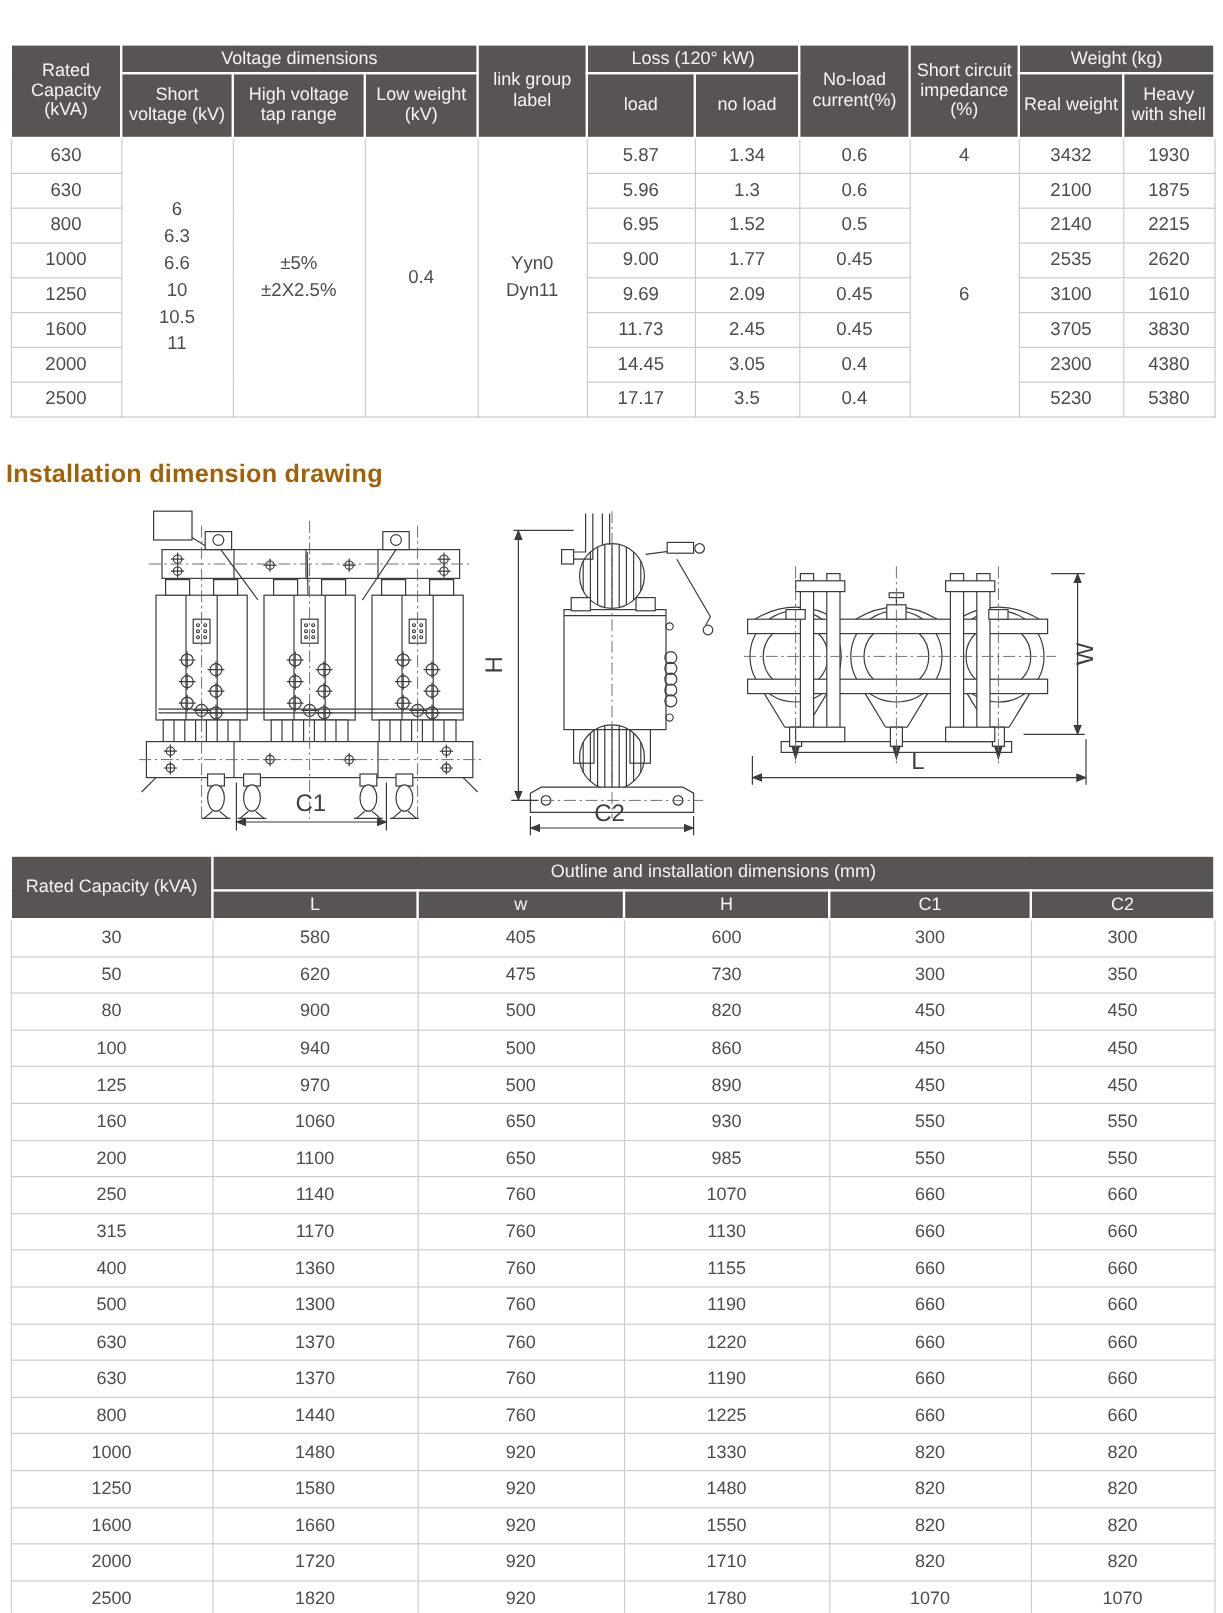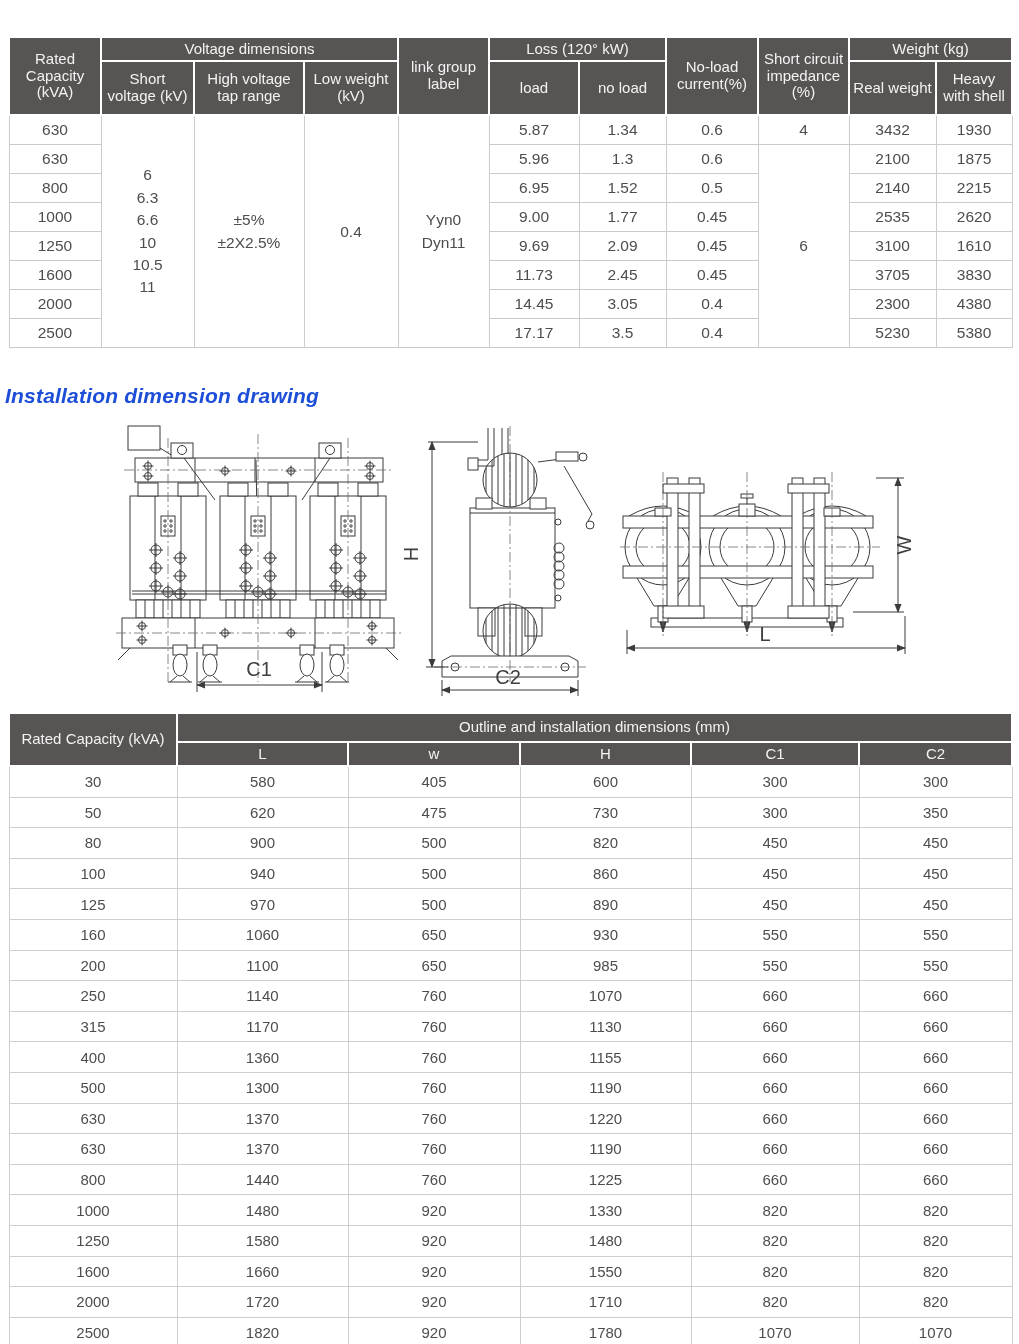--- a/index.html
+++ b/index.html
@@ -17,21 +17,21 @@
   .t1 thead tr.gr th{height:20px;}
   .t1 thead tr.sub th{height:50px;}
   .t1 td{
     border:1px solid #cbcbcb;text-align:center;color:#4d4d4d;
     font-size:15.5px;height:28px;padding:0 2px;background:#fff;
   }
   td.pre{white-space:pre-line;line-height:1.45;}
   
   .sec-title{
     position:absolute;left:5px;top:384px;font-size:21px;font-weight:700;
-    color:#1d4ed8;letter-spacing:.2px;font-style:italic;
+    color:#a16207;letter-spacing:.2px;
   }
   
   .draw{position:absolute;left:8px;top:420px;}
   .lbl{fill:#3f3f3f;stroke:none;font-family:"Liberation Sans",sans-serif;font-size:20px;}
   .cl{stroke:#6b6b6b;stroke-width:.8;stroke-dasharray:10 3 2 3;}
   
   .t2{position:absolute;left:8px;top:712px;width:1003px;}
   .t2 th{
     background:#585454;color:#f4f2f2;font-weight:400;font-size:15px;
     border:2px solid #fff;padding:1px 2px;text-align:center;line-height:1.1;

